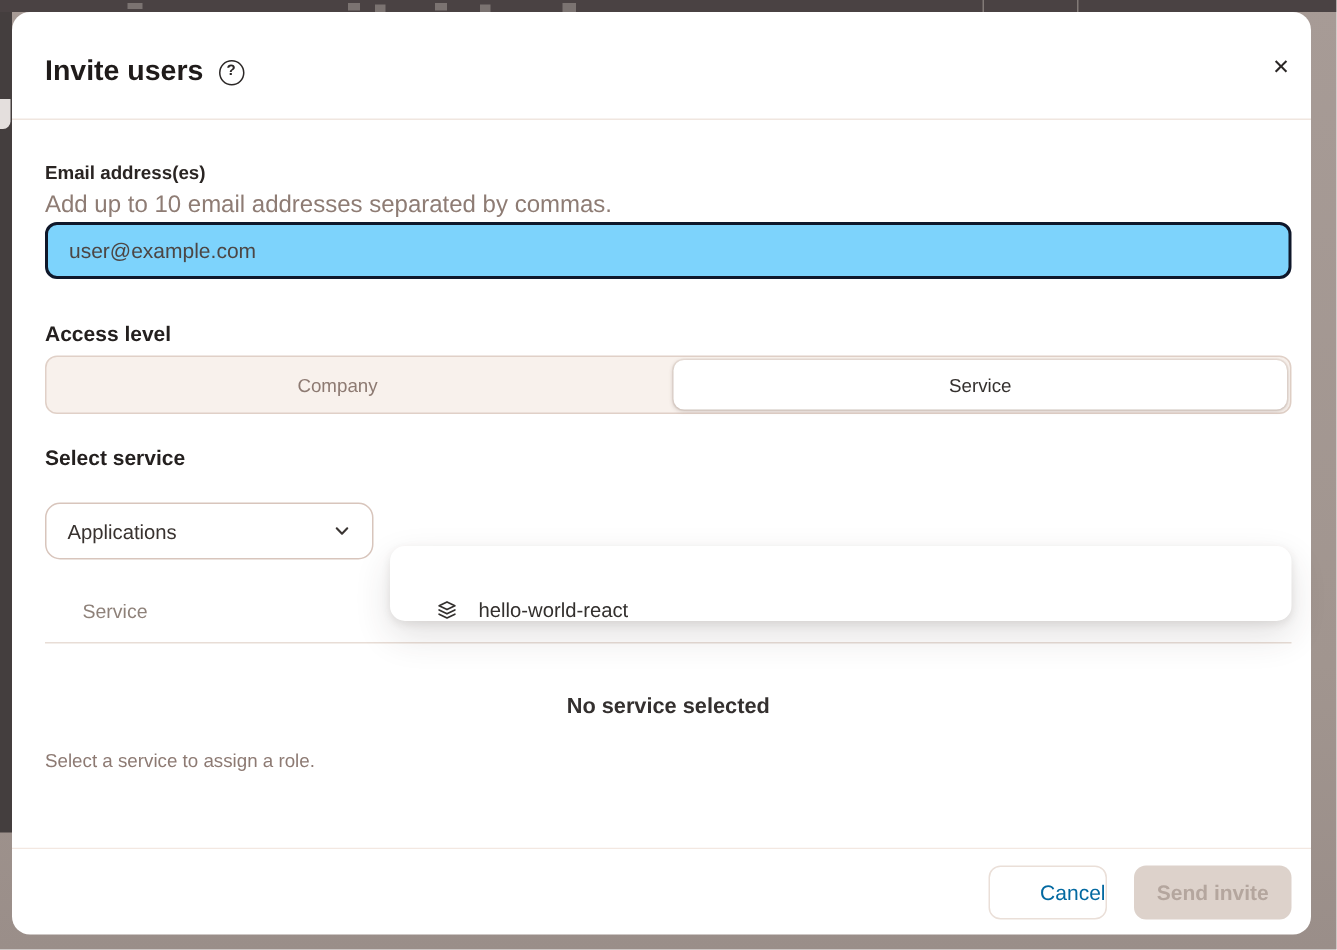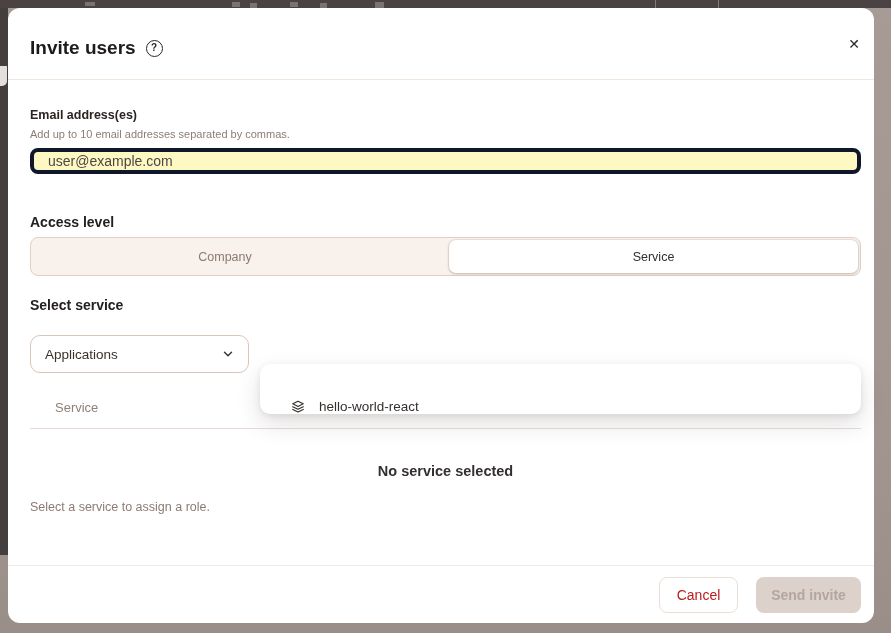--- a/index.html
+++ b/index.html
@@ -34,26 +34,26 @@
   .close-btn {
     position:absolute; top:22px; right:6px; width:28px; height:28px;
     display:flex; align-items:center; justify-content:center;
     background:none; border:none; cursor:pointer;
   }
   .close-btn span { font-size:14px; color:#2b2726; line-height:1; }
   .header-divider { position:absolute; left:0; top:71px; width:100%; height:1px; background:#f0e6df; }
 
   .field-label { position:absolute; left:22px; font-size:12.5px; font-weight:700; color:#2a2523; }
   .section-label { position:absolute; left:22px; font-size:14px; font-weight:700; color:#24201f; }
-  .helper-text { position:absolute; left:22px; font-size:11px; color:#8e7c74; }
+  .helper-text { position:absolute; left:22px; font-size:16px; color:#8e7c74; }
 
   .email-input {
-    position:absolute; left:22px; top:140px; width:831px; height:26px;
-    border:4px solid #0f172a; border-radius:8px; padding:0 14px;
-    font-family:"Liberation Sans", sans-serif; font-size:14px; color:#4c4644; background:#fef9c3; outline:none;
+    position:absolute; left:22px; top:140px; width:831px; height:38px;
+    border:2px solid #0f172a; border-radius:8px; padding:0 14px;
+    font-family:"Liberation Sans", sans-serif; font-size:14px; color:#4c4644; background:#7dd3fc; outline:none;
   }
 
   
   .segmented {
     position:absolute; left:22px; top:229px; width:831px; height:39px;
     background:#f8f1ec; border:1px solid #e0d0c7; border-radius:8px;
   }
   .segment-company {
     position:absolute; left:0; top:0; width:388px; height:100%;
     display:flex; align-items:center; justify-content:center;
@@ -121,21 +121,21 @@
   
   .footer {
     position:absolute; left:0; bottom:0; width:100%; height:58px;
     border-top:1px solid #f3e8e1; border-radius:0 0 12px 12px;
     display:flex; align-items:center; justify-content:flex-end; gap:18px; padding-right:13px;
   }
   .btn {
     height:36px; border-radius:8px; font-family:"Liberation Sans", sans-serif;
     font-size:14px; cursor:pointer;
   }
-  .btn-cancel { width:79px; background:#fff; border:1px solid #eadfd8; color:#b91c1c; }
+  .btn-cancel { width:79px; background:#fff; border:1px solid #eadfd8; color:#0369a1;text-align:right; }
   .btn-send { width:105px; background:#ddd2cb; border:none; color:#b4a69e; cursor:default;font-weight:bold; }
 </style>
 </head>
 <body>
 
 <div class="page-header-strip"></div>
 <div class="page-sidebar-strip"></div>
 <div class="bg-mark" style="left:85px; top:2px; width:10px; height:4px;"></div>
 <div class="bg-mark" style="left:232px; top:2px; width:8px; height:5px;"></div>
 <div class="bg-mark" style="left:250px; top:3px; width:7px; height:5px;"></div>

